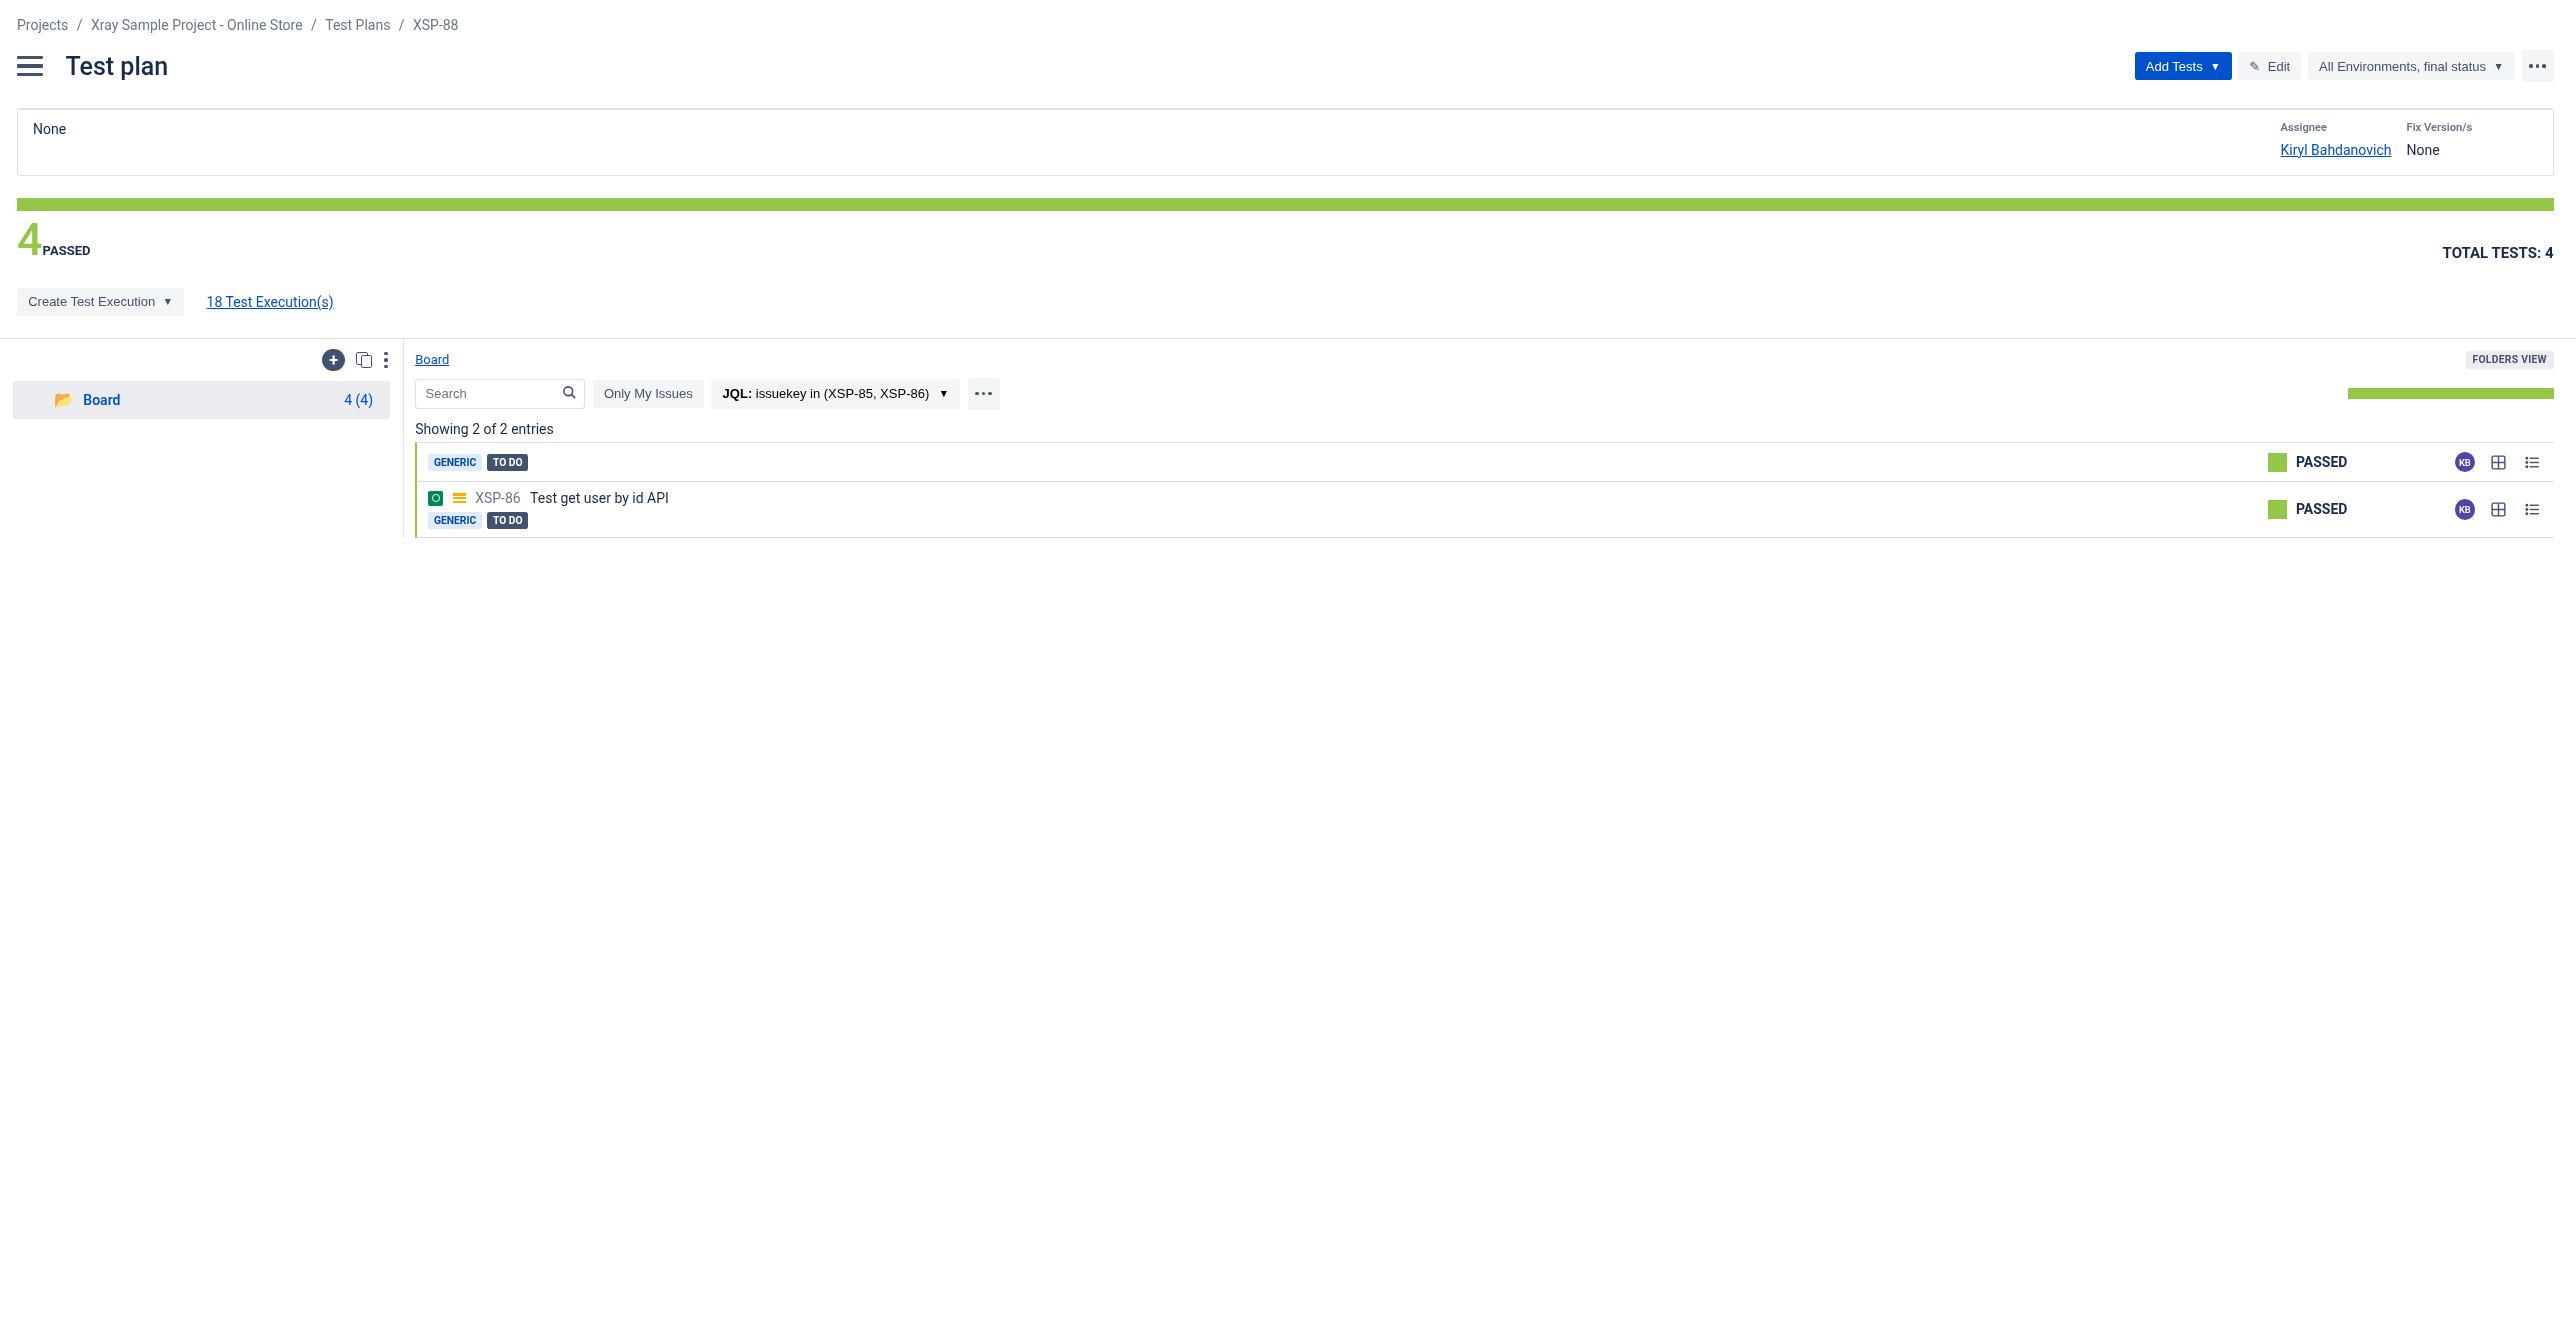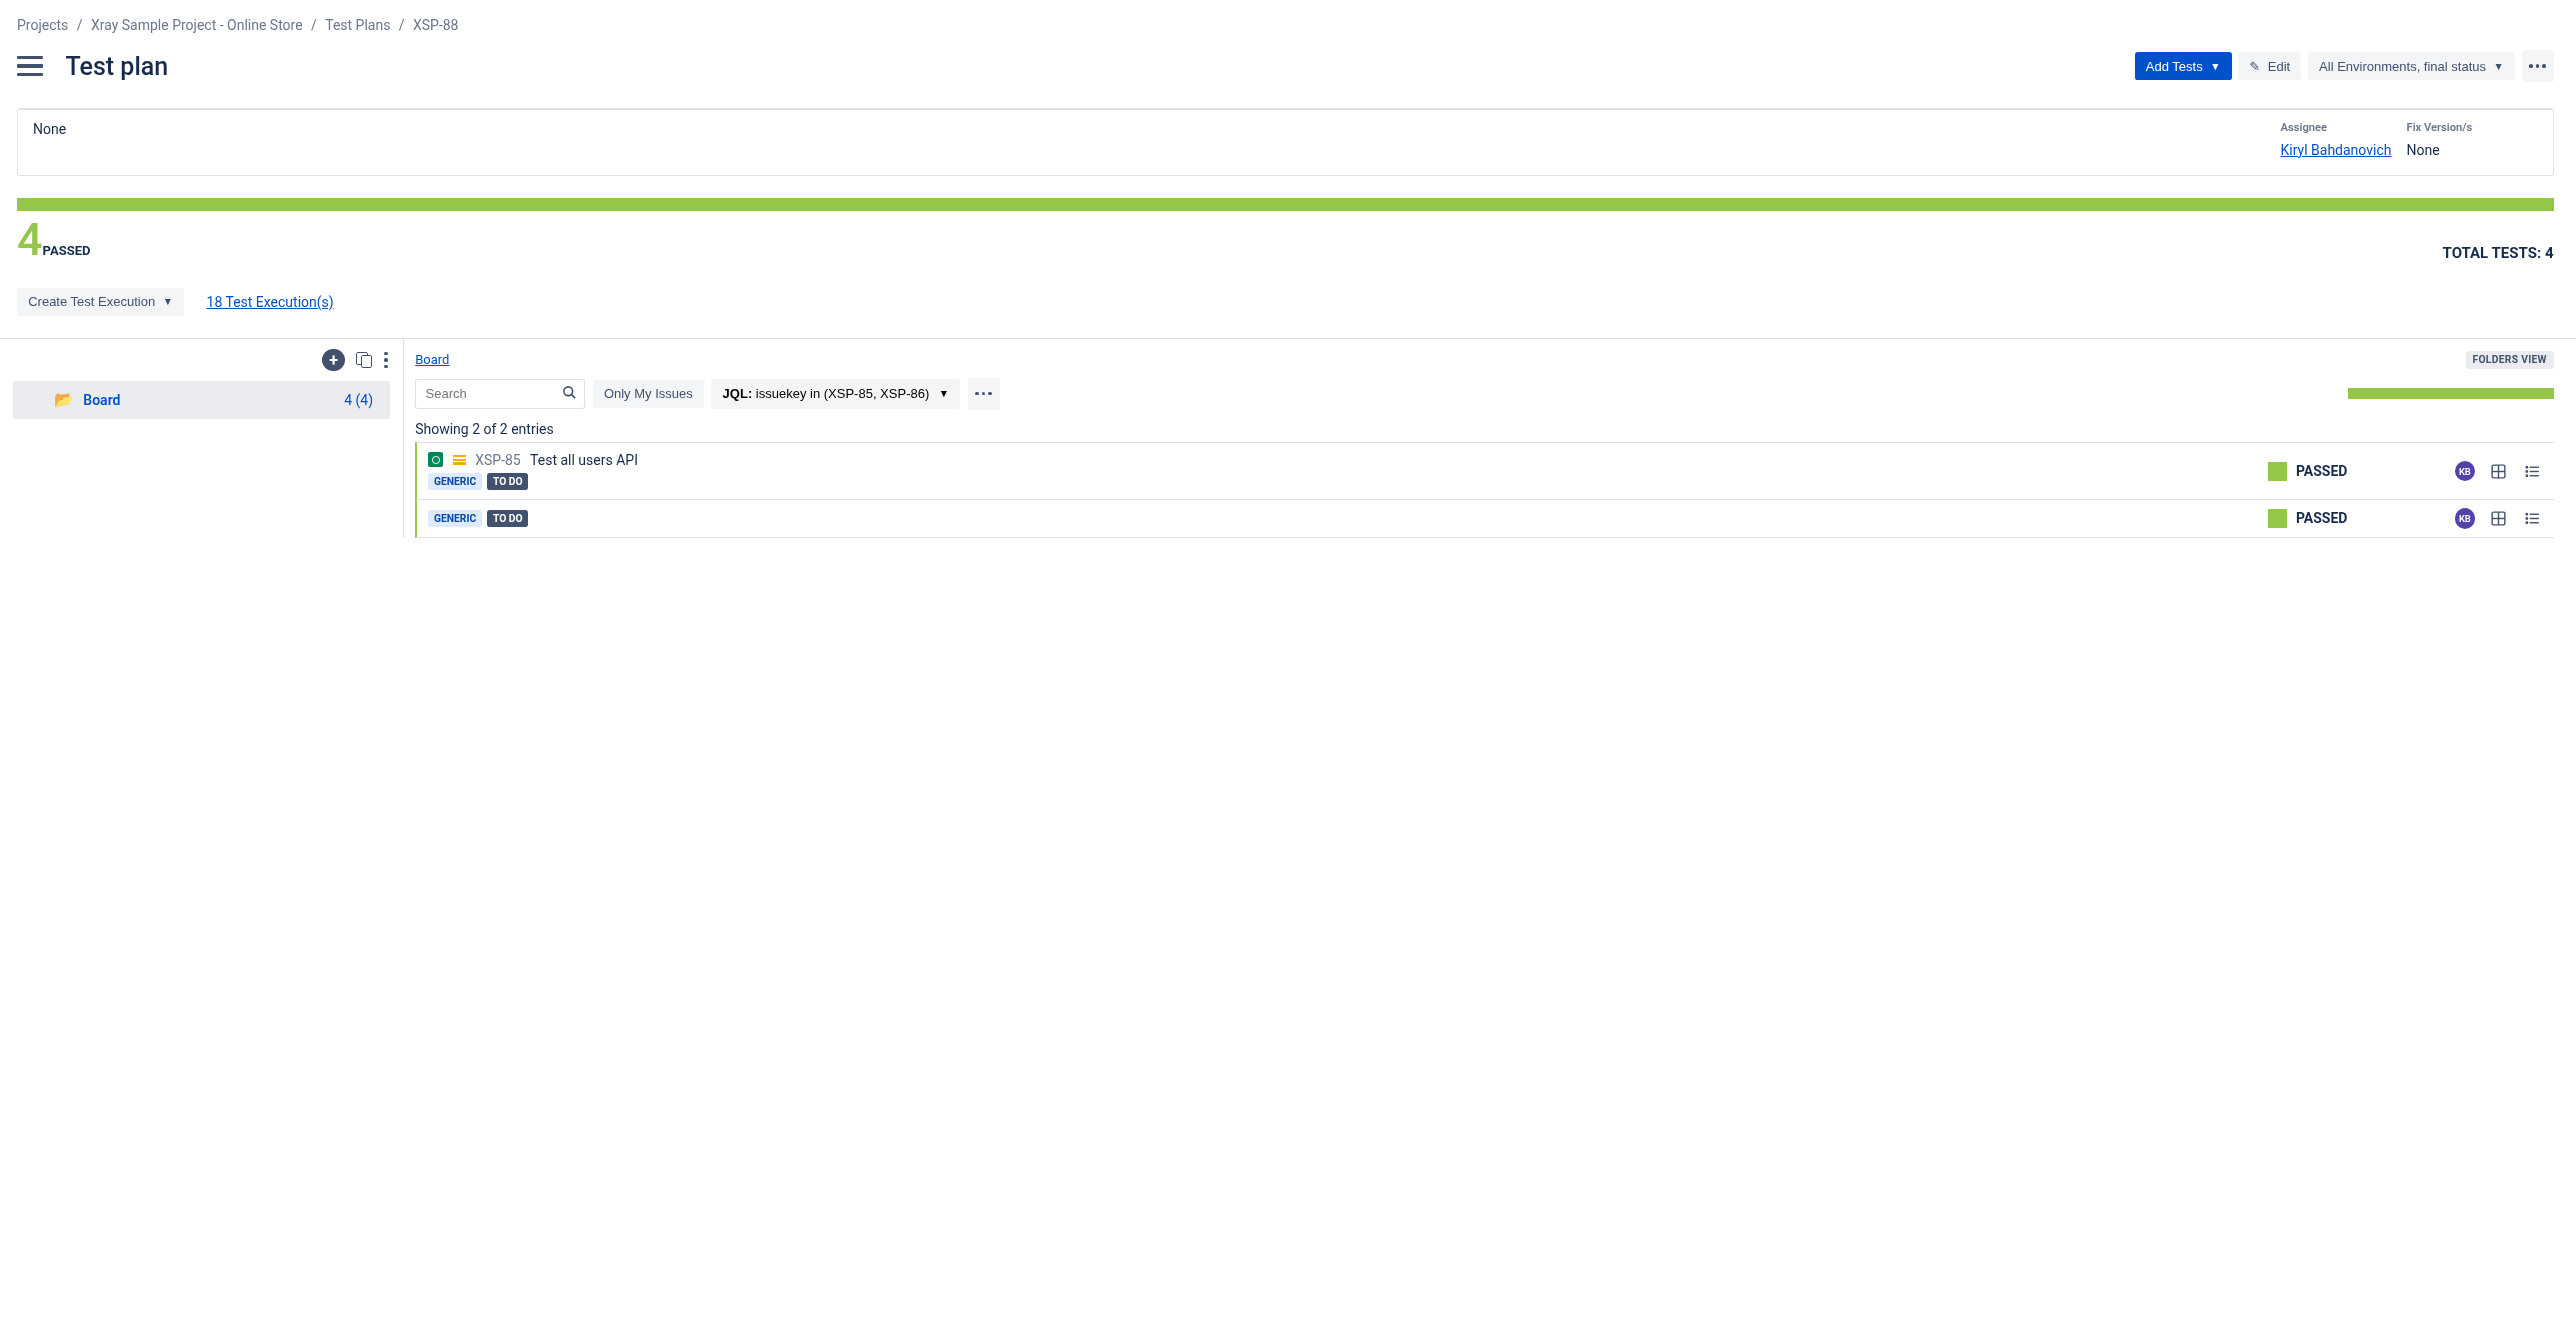--- a/index.html
+++ b/index.html
@@ -237,30 +237,20 @@
             </span>
         </button>
         <div class="mini-progress"></div>
       </div>
 
       <div class="showing-text">Showing 2 of 2 entries</div>
 
       <div id="tests-container">
           <div class="test-row">
     <div class="test-left">
-      <div class="test-top">
-        <span class="test-icon"></span>
-        <span class="prio-icon">
-                  <span></span>
-                  <span></span>
-                  <span></span>
-                </span>
-        <span class="test-key">XSP-85</span>
-        <span class="test-summary">Test all users API</span>
-      </div>
       <div class="badge-row">
         <span class="badge badge-generic">GENERIC</span>
         <span class="badge badge-todo">TO DO</span>
       </div>
     </div>
     <div class="test-status">
       <span class="status-sq"></span>
       <span class="status-text">PASSED</span>
     </div>
     <div class="test-actions">
@@ -279,20 +269,30 @@
                   <line x1="8" y1="18" x2="21" y2="18"></line>
                   <circle cx="4" cy="6" r="1" fill="currentColor"></circle>
                   <circle cx="4" cy="12" r="1" fill="currentColor"></circle>
                   <circle cx="4" cy="18" r="1" fill="currentColor"></circle>
                 </svg>
       </span>
     </div>
   </div>
           <div class="test-row">
     <div class="test-left">
+      <div class="test-top">
+        <span class="test-icon"></span>
+        <span class="prio-icon">
+                  <span></span>
+                  <span></span>
+                  <span></span>
+                </span>
+        <span class="test-key">XSP-86</span>
+        <span class="test-summary">Test get user by id API</span>
+      </div>
       <div class="badge-row">
         <span class="badge badge-generic">GENERIC</span>
         <span class="badge badge-todo">TO DO</span>
       </div>
     </div>
     <div class="test-status">
       <span class="status-sq"></span>
       <span class="status-text">PASSED</span>
     </div>
     <div class="test-actions">

